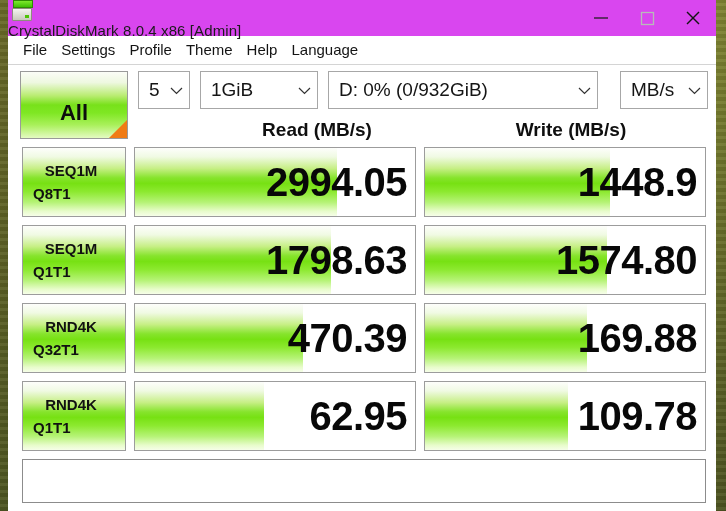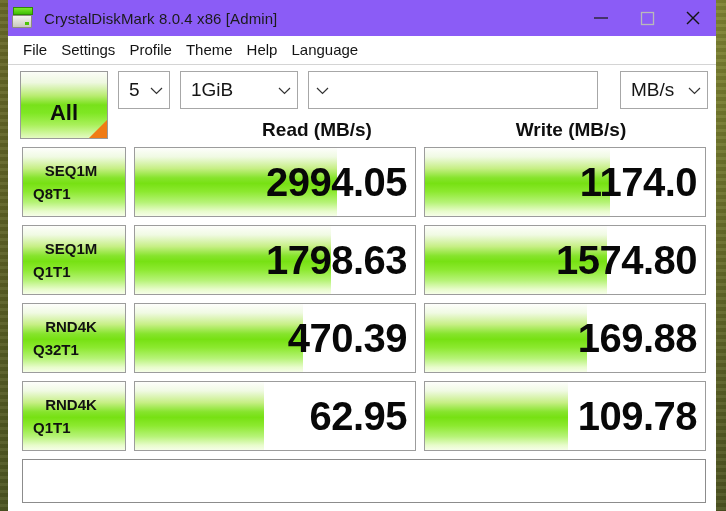--- a/index.html
+++ b/index.html
@@ -37,23 +37,23 @@
     width: 708px;
     height: 511px;
     background: #ffffff;
     overflow: hidden;
   }
 
   
   .titlebar {
     position: relative;
     height: 36px;
-    background: #8b5cf6;
-    display: flex;
-    align-items: center;
+    background: #d946ef;
+    display: flex;
+    flex-direction: column;
   }
   .app-icon {
     position: relative;
     width: 22px;
     height: 22px;
     margin-left: 4px;
     margin-right: 10px;
     flex: 0 0 auto;
   }
   .app-icon .lid {
@@ -122,21 +122,21 @@
   .toolbar {
     position: relative;
     height: 52px;
     padding: 6px 8px 0 6px;
     box-sizing: border-box;
     display: flex;
     align-items: flex-start;
   }
   .all-button {
     position: relative;
-    width: 88px;
+    width: 108px;
     height: 68px;
     margin-left: 6px;
     margin-top: 0;
     border: 1px solid #9a9a9a;
     box-sizing: border-box;
     background: linear-gradient(180deg,
         #fbfdf7 0%,
         #eef8e0 16%,
         #b9ec71 36%,
         #78e11a 50%,
@@ -363,20 +363,21 @@
     <div class="combo combo-size">
       <div class="value">1GiB</div>
       <div class="chev">
         <svg width="13" height="9" viewBox="0 0 13 9">
             <polyline points="1,2 6.5,7.5 12,2" fill="none" stroke="#333" stroke-width="1.2"></polyline>
           </svg>
       </div>
     </div>
 
     <div class="combo combo-drive">
+      <div class="value">D:  0% (0/932GiB)</div>
       <div class="chev">
         <svg width="13" height="9" viewBox="0 0 13 9">
             <polyline points="1,2 6.5,7.5 12,2" fill="none" stroke="#333" stroke-width="1.2"></polyline>
           </svg>
       </div>
     </div>
 
     <div class="combo combo-unit">
       <div class="value">MB/s</div>
       <div class="chev">
@@ -398,21 +399,21 @@
       <div class="rowlabel green-grad">
         <div class="l1">SEQ1M</div>
         <div class="l2">Q8T1</div>
       </div>
       <div class="cell">
         <div class="fill green-grad" style="width: 72%;"></div>
         <div class="score">2994.05</div>
       </div>
       <div class="cell">
         <div class="fill green-grad" style="width: 66%;"></div>
-        <div class="score">1174.0</div>
+        <div class="score">1448.9</div>
       </div>
     </div>
 
     <div class="row">
       <div class="rowlabel green-grad">
         <div class="l1">SEQ1M</div>
         <div class="l2">Q1T1</div>
       </div>
       <div class="cell">
         <div class="fill green-grad" style="width: 70%;"></div>

